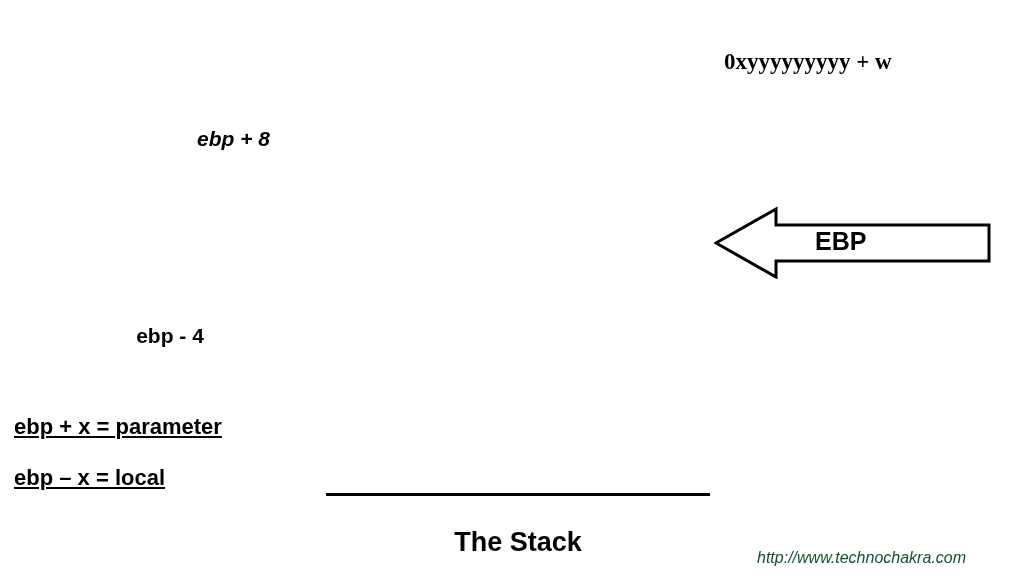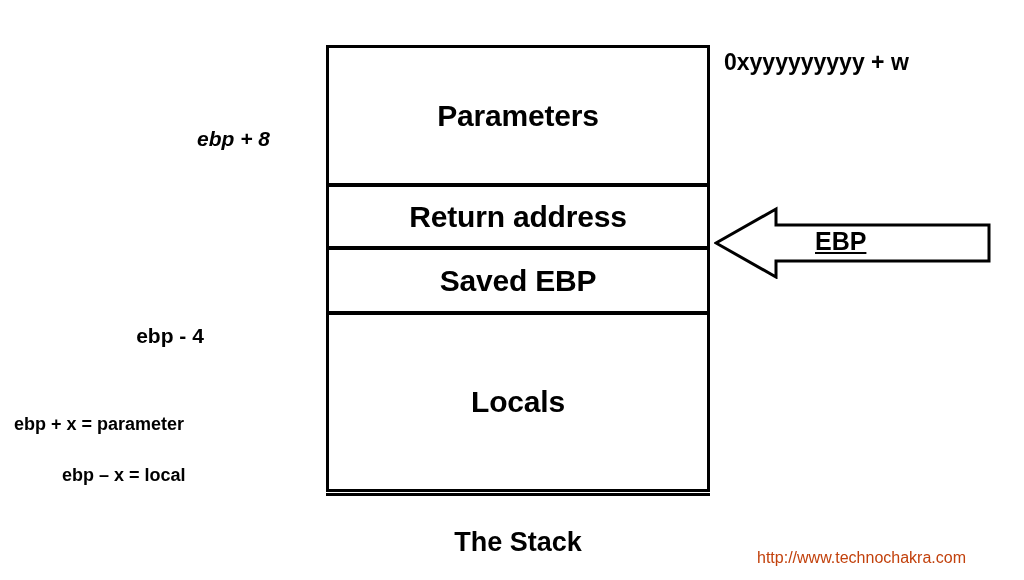--- a/index.html
+++ b/index.html
@@ -69,33 +69,35 @@
   }
   .off-p8 { left: 70px; top: 127px; width: 200px; font-style: italic; }
   .off-p4 { left: 70px; top: 203px; width: 200px; }
   .off-p0 { left: 70px; top: 258px; width: 200px; }
   .off-m4 { left: 70px; top: 324px; width: 200px; text-align: center; }
 
   
   .formula {
     position: absolute;
     font-weight: bold;
-    font-size: 18px;
+    font-size: 22px;
     white-space: nowrap;
     left: 14px;
+    text-decoration: underline;
   }
   .formula-param { top: 414px; }
-  .formula-local { top: 465px; margin-left: 48px; }
+  .formula-local { top: 465px; }
 
   
   .address {
     position: absolute;
     font-weight: bold;
     font-size: 23px;
     white-space: nowrap;
+    font-family: Liberation Serif, serif;
   }
   .addr-top    { left: 724px; top: 49px; }
   .addr-bottom { left: 724px; top: 394px; }
 
   
   .reg-arrow {
     position: absolute;
     width: 277px;
     height: 78px;
   }
@@ -103,21 +105,20 @@
   .arrow-ebp { left: 714px; top: 201px; }
   .arrow-esp { left: 714px; top: 448px; }
 
   .reg-arrow-label {
     position: absolute;
     font-weight: bold;
     font-size: 25px;
     white-space: nowrap;
     left: 101px;
     top: 26px;
-    text-decoration: underline;
   }
 
   
   .diagram-title {
     position: absolute;
     left: 326px;
     top: 527px;
     width: 384px;
     text-align: center;
     font-weight: bold;
@@ -132,54 +133,35 @@
     top: 549px;
     font-size: 16px;
     white-space: nowrap;
   }
 </style>
 </head>
 <body>
 
 <div id="canvas">
 
-  <div class="stack-box">
-
-    <div class="slot slot-parameters">
-      <span class="slot-label">Parameters</span>
-    </div>
-
-    <div class="slot slot-return">
-      <span class="slot-label">Return address</span>
-    </div>
-
-    <div class="slot slot-savedebp">
-      <span class="slot-label">Saved EBP</span>
-    </div>
-
-    <div class="slot slot-locals">
-      <span class="slot-label">Locals</span>
-    </div>
-
-  </div>
   <div class="stack-bottom-rule"></div>
 
   <div class="offset-label off-p8">ebp + 8</div>
   <div class="offset-label off-m4">ebp - 4</div>
 
   <div class="formula formula-param">ebp + x = parameter</div>
   <div class="formula formula-local">ebp – x = local</div>
 
   <div class="address addr-top">0xyyyyyyyyy + w</div>
 
   <div class="reg-arrow arrow-ebp">
     <svg viewBox="0 0 277 78" preserveAspectRatio="none">
       <polygon points="2,42 62,8 62,24 275,24 275,60 62,60 62,76" fill="#ffffff" stroke="#000000" stroke-width="3" stroke-linejoin="miter"></polygon>
     </svg>
     <span class="reg-arrow-label">EBP</span>
   </div>
 
 
   <div class="diagram-title">The Stack</div>
 
-  <div class="watermark" style="color: #c2410c;">http://www.technochakra.com</div>
+  <div class="watermark" style="color: #14532d; font-style: italic;">http://www.technochakra.com</div>
 
 </div>
 
 </body></html>

